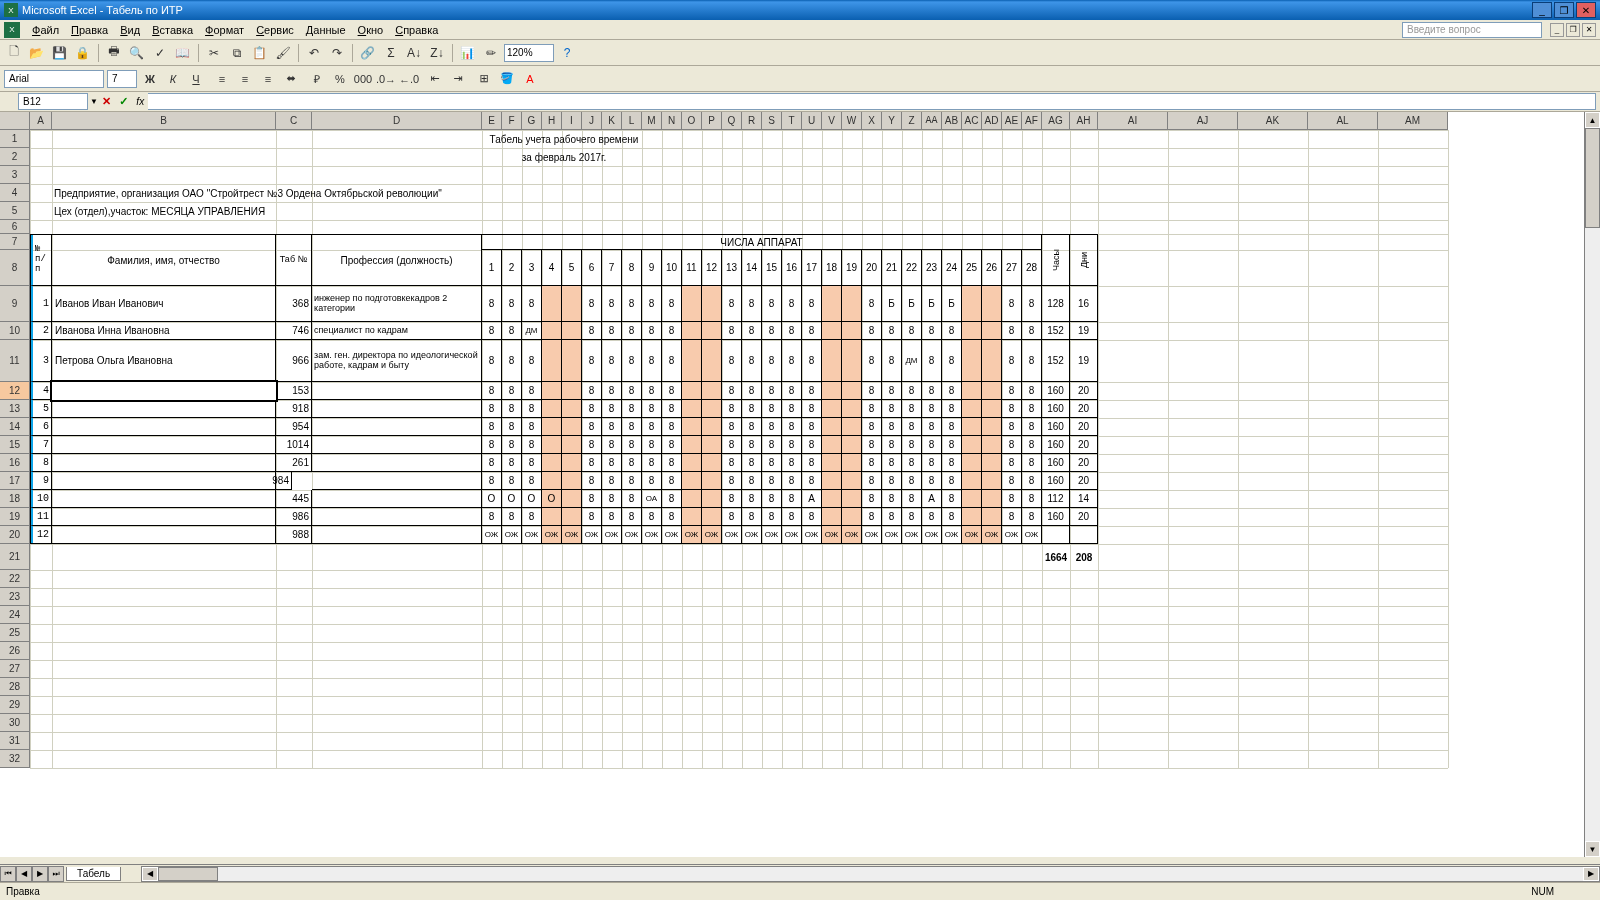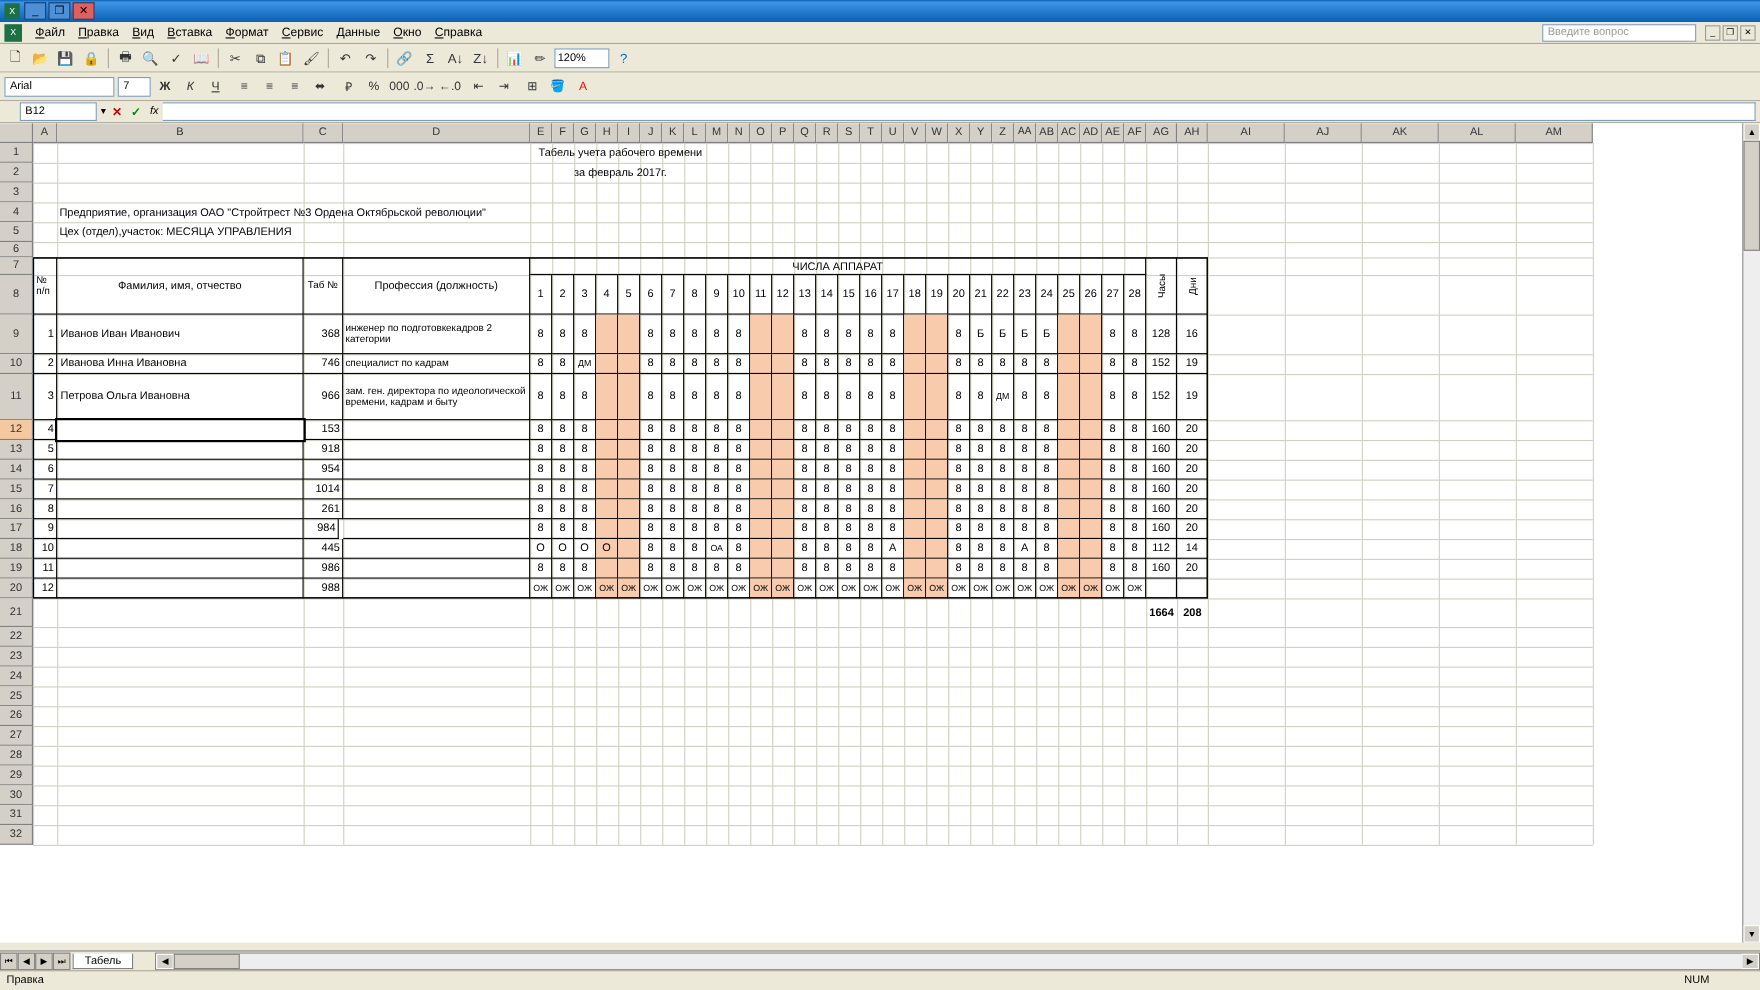--- a/index.html
+++ b/index.html
@@ -37,21 +37,21 @@
 .rowh { background: #d4d0c8; border-right: 1px solid #808080; border-bottom: 1px solid #808080; display: flex; align-items: center; justify-content: center; font-size: 10px; color: #333; }
 .rowh.active { background: #f6c89f; }
 .cells { position: absolute; left: 30px; top: 18px; }
 .gridlines-v { position: absolute; top: 0; bottom: 0; border-right: 1px solid #d0d0c0; }
 .gridlines-h { position: absolute; left: 0; right: 0; border-bottom: 1px solid #d0d0c0; }
 .cell { position: absolute; font-size: 10px; padding: 1px 2px; white-space: nowrap; overflow: visible; display: flex; align-items: center; }
 .cell.center { justify-content: center; }
 .cell.right { justify-content: flex-end; }
 .bt { border-top: 1px solid black; }
 .bb { border-bottom: 1px solid black; }
-.bl { border-left: 1px solid #0ea5e9; }
+.bl { border-left: 3px solid #0ea5e9; font-family: Liberation Mono, monospace; }
 .br { border-right: 1px solid black; }
 .orange { background: #f8cbad; }
 .sel-cell { outline: 2px solid black; background: white; z-index: 5; }
 .sheet-tabs { position: absolute; bottom: 18px; left: 0; right: 0; height: 18px; background: #ece9d8; border-top: 1px solid #808080; display: flex; align-items: center; }
 .tab-nav { display: flex; }
 .tab-nav .tn { width: 16px; height: 16px; border: 1px solid #808080; background: #d4d0c8; display: flex; align-items: center; justify-content: center; font-size: 8px; }
 .sheet-tab { background: white; border: 1px solid #808080; border-top: none; padding: 1px 10px; font-size: 10px; margin-left: 2px; }
 .hscroll-area { flex: 1; margin-left: 20px; display: flex; }
 .hscroll { height: 16px; background: #d4d0c8; border: 1px solid #808080; flex: 1; display: flex; }
 .hscroll .sbtn { width: 16px; background: #d4d0c8; border: 1px solid #fff; display: flex; align-items: center; justify-content: center; font-size: 8px; }
@@ -64,20 +64,21 @@
 .vscroll .track { position: absolute; top: 16px; bottom: 16px; left: 0; right: 0; background: #eee; }
 .vscroll .thumb { position: absolute; top: 0; height: 100px; left: 0; right: 0; background: #d4d0c8; border: 1px solid #808080; }
 .vtext { writing-mode: vertical-rl; transform: rotate(180deg); font-size: 9px; }
 .wrap { white-space: normal; line-height: 1.1; font-size: 9px; }
 </style>
 </head>
 <body>
 
 <div class="titlebar">
   <span class="icon">X</span>
+  <span class="title">Microsoft Excel - Табель по ИТР</span>
   <div class="wincontrols">
     <div class="wbtn">_</div>
     <div class="wbtn">❐</div>
     <div class="wbtn" style="background:#e06060">✕</div>
   </div>
 </div>
 
 <div class="menubar">
   <span class="app-icon">X</span>
   <span id="menus"><span class="mi"><u>Ф</u>айл</span><span class="mi"><u>П</u>равка</span><span class="mi"><u>В</u>ид</span><span class="mi"><u>В</u>ставка</span><span class="mi"><u>Ф</u>ормат</span><span class="mi"><u>С</u>ервис</span><span class="mi"><u>Д</u>анные</span><span class="mi"><u>О</u>кно</span><span class="mi"><u>С</u>правка</span></span>
@@ -420,21 +421,21 @@
       <div class="cell center bb br" style="left: 912px; top: 192px; width: 20px; height: 18px;">8</div>
       <div class="cell center bb br orange" style="left: 932px; top: 192px; width: 20px; height: 18px;"></div>
       <div class="cell center bb br orange" style="left: 952px; top: 192px; width: 20px; height: 18px;"></div>
       <div class="cell center bb br" style="left: 972px; top: 192px; width: 20px; height: 18px;">8</div>
       <div class="cell center bb br" style="left: 992px; top: 192px; width: 20px; height: 18px;">8</div>
       <div class="cell center bb br" style="left: 1012px; top: 192px; width: 28px; height: 18px;">152</div>
       <div class="cell center bb br" style="left: 1040px; top: 192px; width: 28px; height: 18px;">19</div>
       <div class="cell right bb bl br" style="left: 0px; top: 210px; width: 22px; height: 42px;">3</div>
       <div class="cell bb br" style="left: 22px; top: 210px; width: 224px; height: 42px; padding-left: 3px;">Петрова Ольга Ивановна</div>
       <div class="cell right bb br" style="left: 246px; top: 210px; width: 36px; height: 42px;">966</div>
-      <div class="cell bb br wrap" style="left: 282px; top: 210px; width: 170px; height: 42px; padding-left: 2px;">зам. ген. директора по идеологической времени, кадрам и быту</div>
+      <div class="cell bb br wrap" style="left: 282px; top: 210px; width: 170px; height: 42px; padding-left: 2px;">зам. ген. директора по идеологической работе, кадрам и быту</div>
       <div class="cell center bb br" style="left: 452px; top: 210px; width: 20px; height: 42px;">8</div>
       <div class="cell center bb br" style="left: 472px; top: 210px; width: 20px; height: 42px;">8</div>
       <div class="cell center bb br" style="left: 492px; top: 210px; width: 20px; height: 42px;">8</div>
       <div class="cell center bb br orange" style="left: 512px; top: 210px; width: 20px; height: 42px;"></div>
       <div class="cell center bb br orange" style="left: 532px; top: 210px; width: 20px; height: 42px;"></div>
       <div class="cell center bb br" style="left: 552px; top: 210px; width: 20px; height: 42px;">8</div>
       <div class="cell center bb br" style="left: 572px; top: 210px; width: 20px; height: 42px;">8</div>
       <div class="cell center bb br" style="left: 592px; top: 210px; width: 20px; height: 42px;">8</div>
       <div class="cell center bb br" style="left: 612px; top: 210px; width: 20px; height: 42px;">8</div>
       <div class="cell center bb br" style="left: 632px; top: 210px; width: 20px; height: 42px;">8</div>
@@ -623,21 +624,21 @@
       <div class="cell center bb br" style="left: 892px; top: 324px; width: 20px; height: 18px;">8</div>
       <div class="cell center bb br" style="left: 912px; top: 324px; width: 20px; height: 18px;">8</div>
       <div class="cell center bb br orange" style="left: 932px; top: 324px; width: 20px; height: 18px;"></div>
       <div class="cell center bb br orange" style="left: 952px; top: 324px; width: 20px; height: 18px;"></div>
       <div class="cell center bb br" style="left: 972px; top: 324px; width: 20px; height: 18px;">8</div>
       <div class="cell center bb br" style="left: 992px; top: 324px; width: 20px; height: 18px;">8</div>
       <div class="cell center bb br" style="left: 1012px; top: 324px; width: 28px; height: 18px;">160</div>
       <div class="cell center bb br" style="left: 1040px; top: 324px; width: 28px; height: 18px;">20</div>
       <div class="cell right bb bl br" style="left: 0px; top: 342px; width: 22px; height: 18px;">9</div>
       <div class="cell bb br" style="left: 22px; top: 342px; width: 224px; height: 18px; padding-left: 3px;"></div>
-      <div class="cell right bb br" style="left: 246px; top: 342px; width: 32px; height: 18px; text-align: right;">984</div>
+      <div class="cell right bb br" style="left: 246px; top: 342px; width: 16px; height: 18px; text-align: right;">984</div>
       <div class="cell bb br wrap" style="left: 282px; top: 342px; width: 170px; height: 18px; padding-left: 2px;"></div>
       <div class="cell center bb br" style="left: 452px; top: 342px; width: 20px; height: 18px;">8</div>
       <div class="cell center bb br" style="left: 472px; top: 342px; width: 20px; height: 18px;">8</div>
       <div class="cell center bb br" style="left: 492px; top: 342px; width: 20px; height: 18px;">8</div>
       <div class="cell center bb br orange" style="left: 512px; top: 342px; width: 20px; height: 18px;"></div>
       <div class="cell center bb br orange" style="left: 532px; top: 342px; width: 20px; height: 18px;"></div>
       <div class="cell center bb br" style="left: 552px; top: 342px; width: 20px; height: 18px;">8</div>
       <div class="cell center bb br" style="left: 572px; top: 342px; width: 20px; height: 18px;">8</div>
       <div class="cell center bb br" style="left: 592px; top: 342px; width: 20px; height: 18px;">8</div>
       <div class="cell center bb br" style="left: 612px; top: 342px; width: 20px; height: 18px;">8</div>

